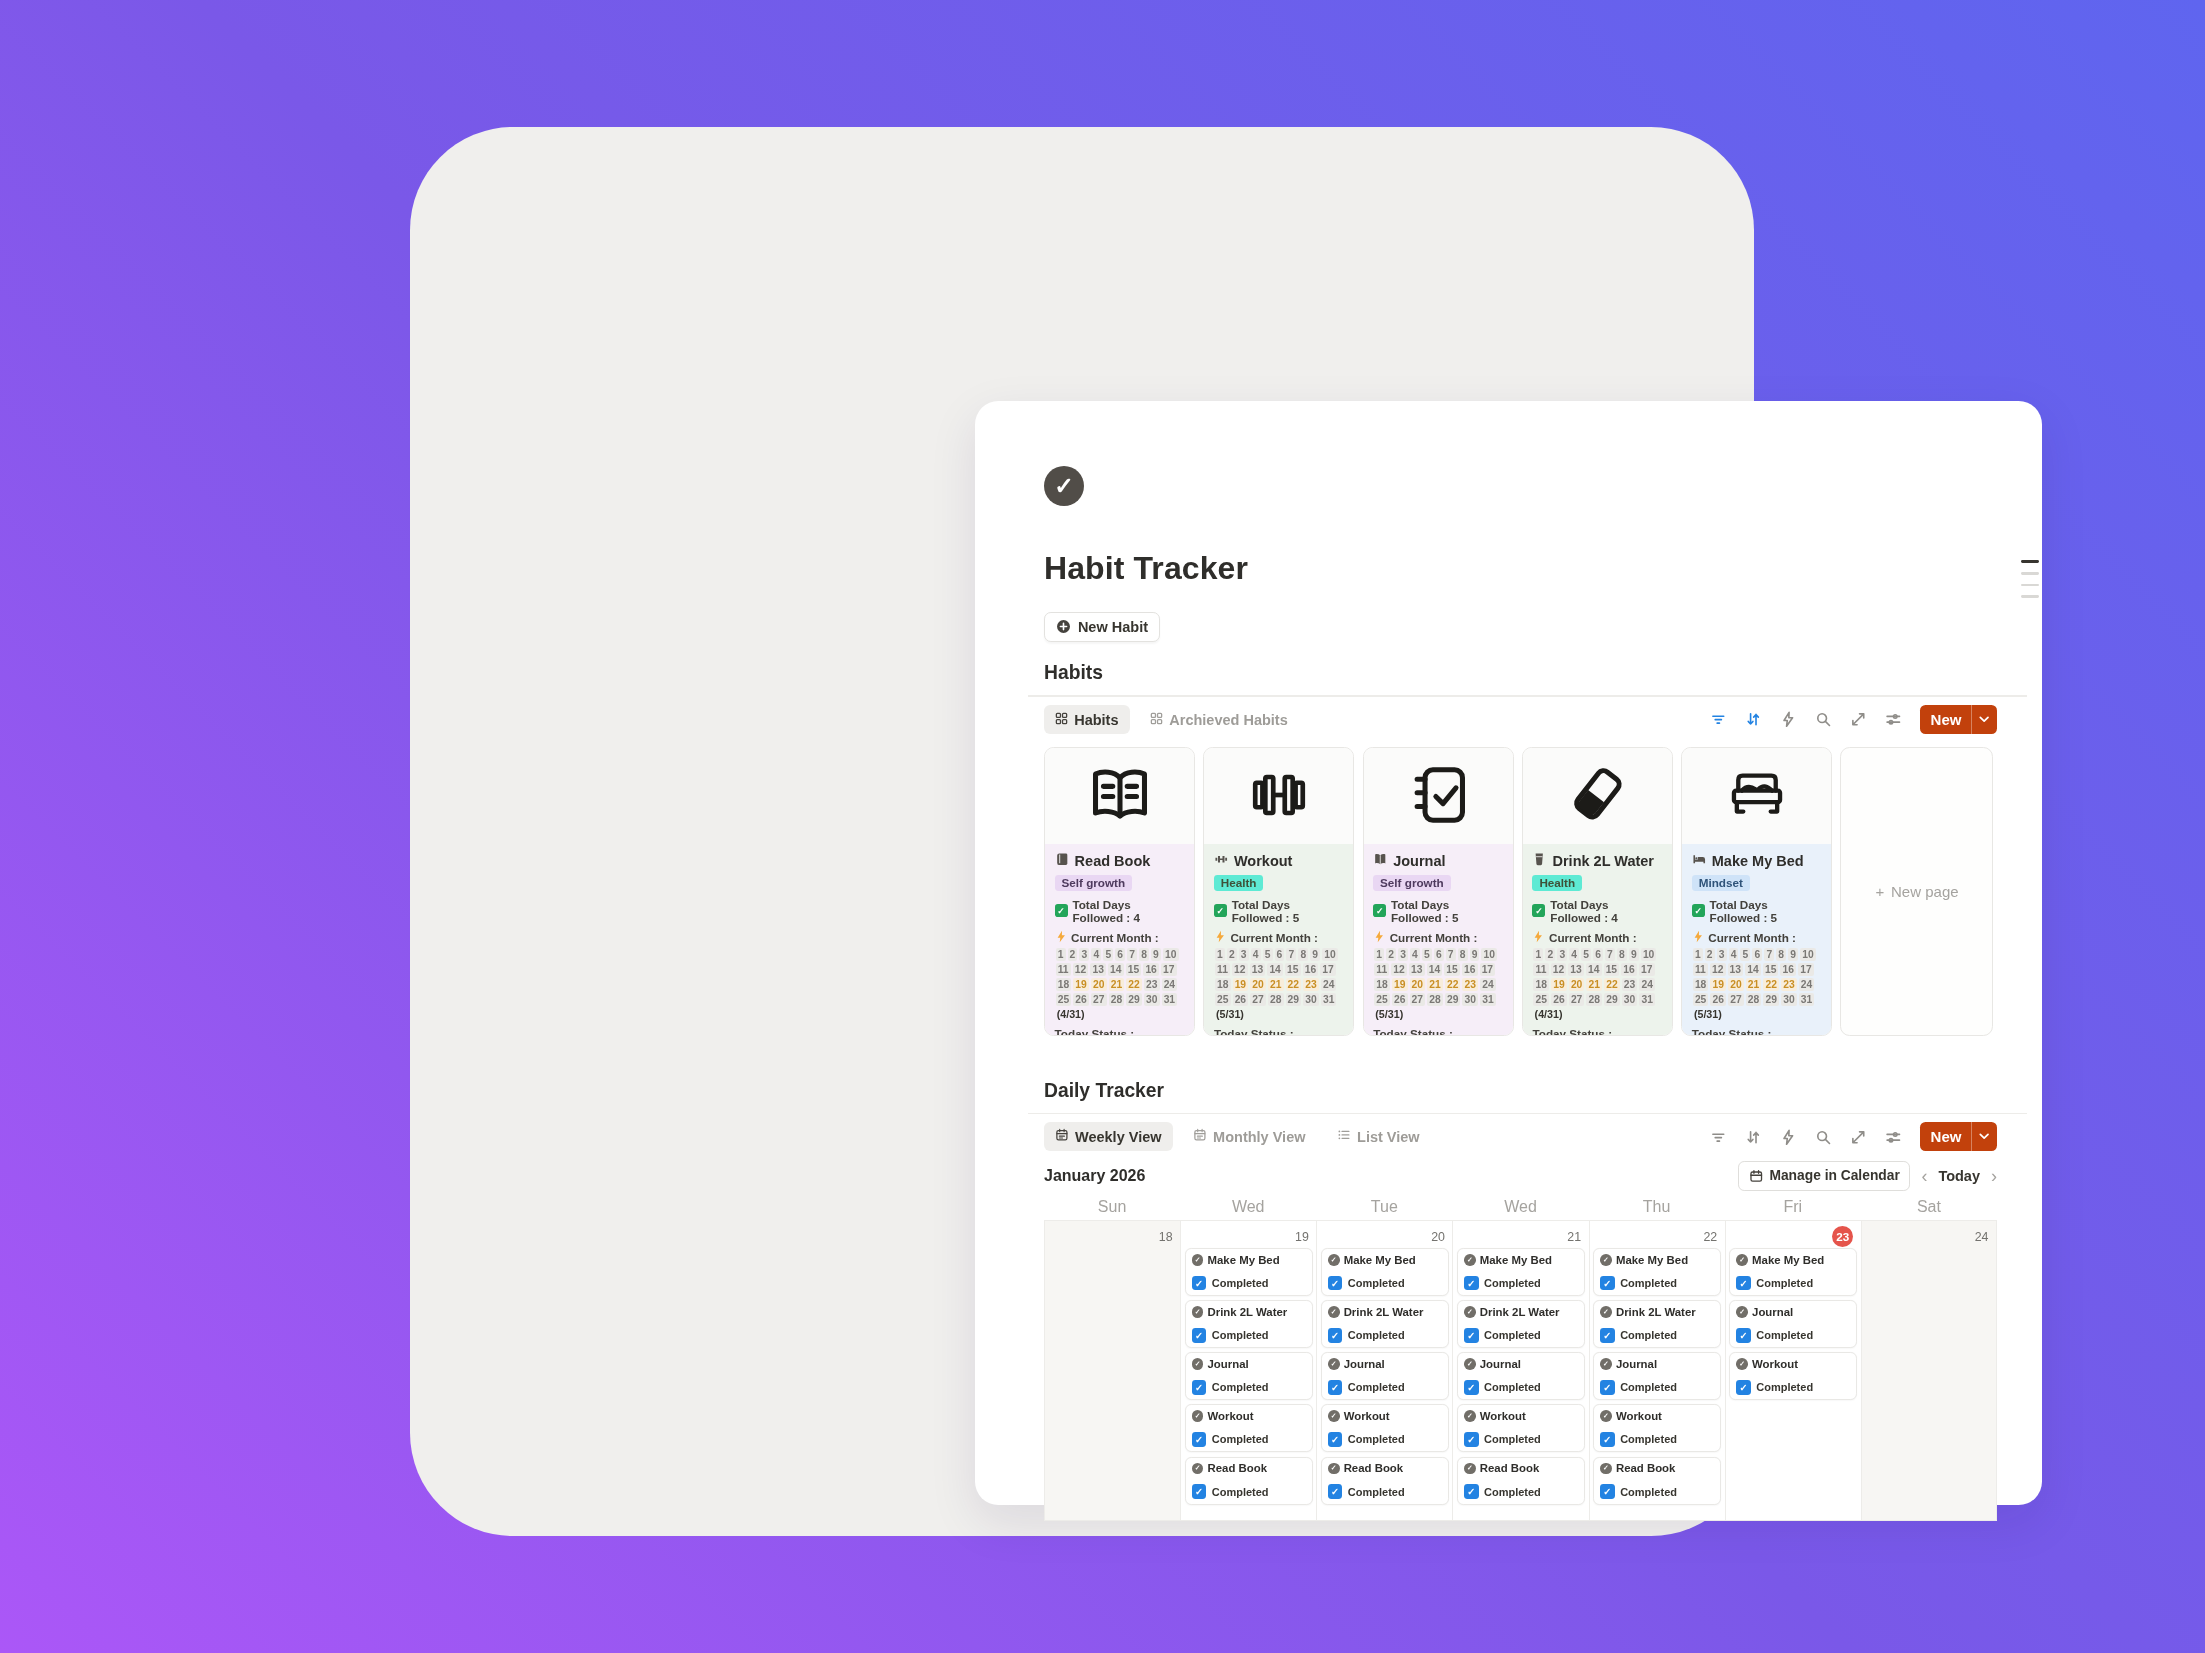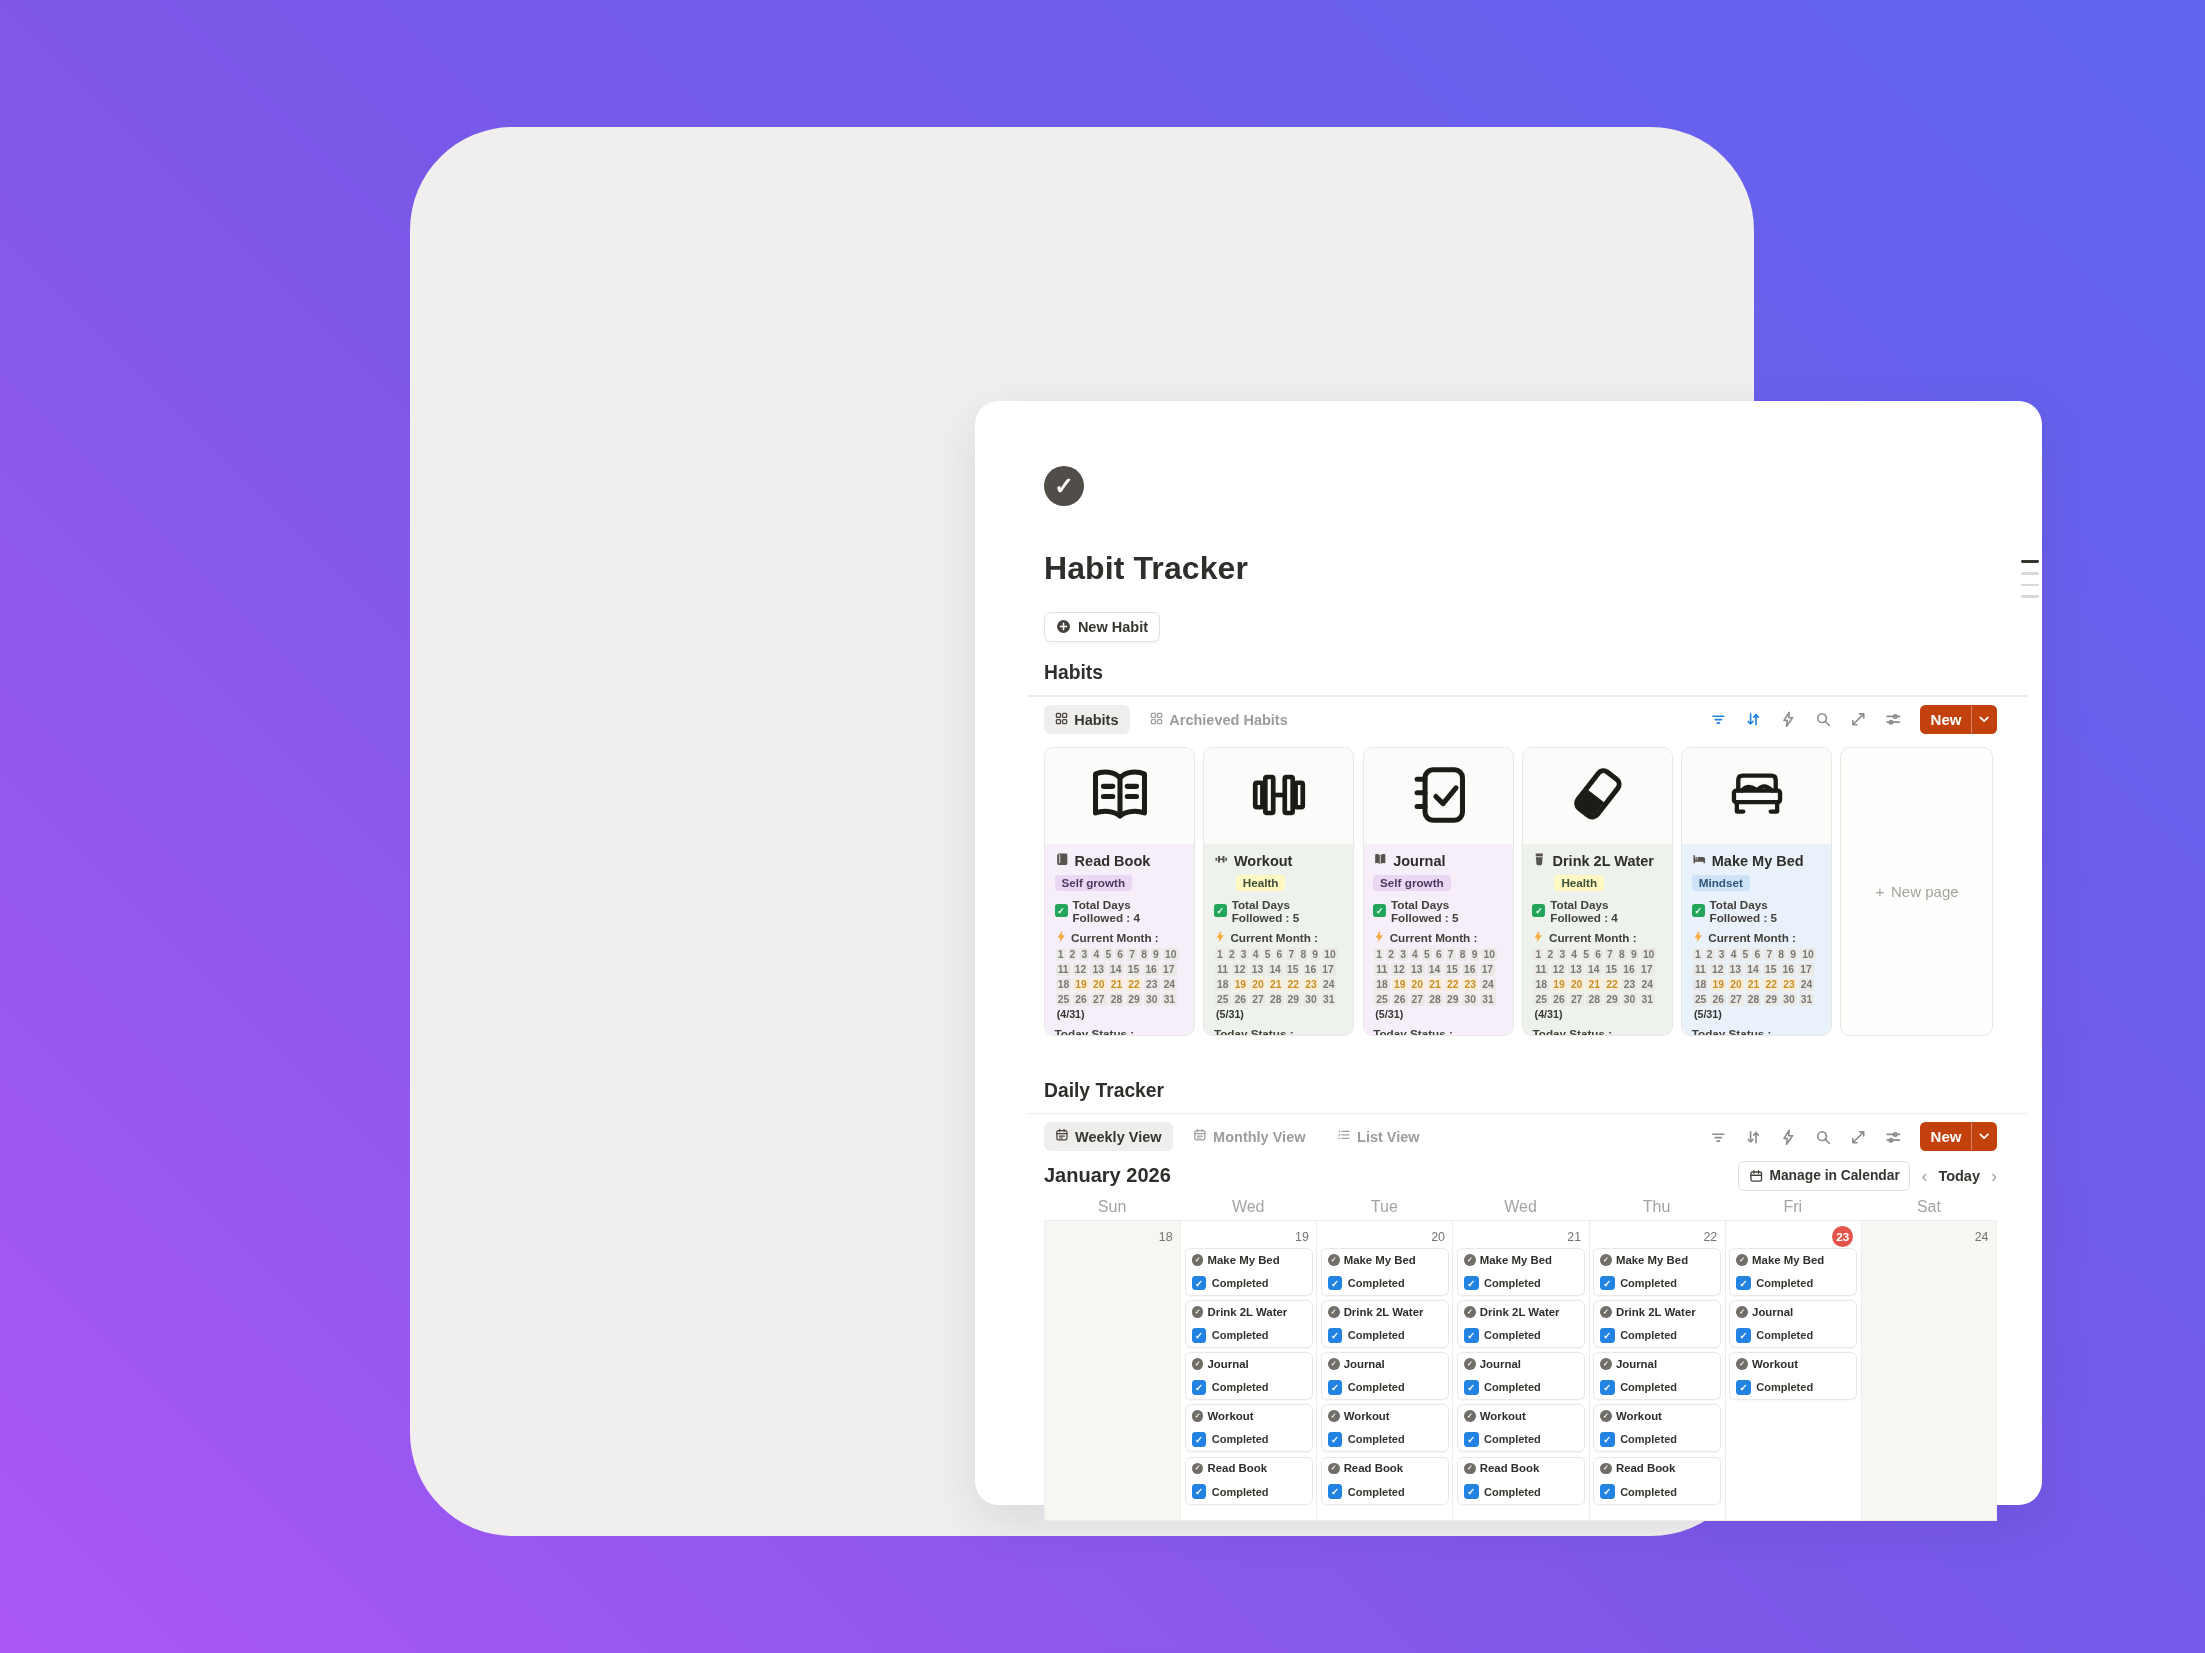--- a/index.html
+++ b/index.html
@@ -35,35 +35,35 @@
                  border-left:0.7px solid rgba(255,255,255,.35);}
   
   .cards-row{margin-top:11px;display:flex;gap:8.3px;}
   .hcard{width:151px;height:289px;border:1.4px solid #E8E7E4;border-radius:9.6px;overflow:hidden;
          box-sizing:border-box;background:#fff;display:flex;flex-direction:column;}
   .hcard .icon-area{height:96px;flex:0 0 96px;background:#FBFBFA;display:flex;align-items:center;justify-content:center;}
   .hcard .body{flex:1;padding:8.3px 9.6px;}
   .tint-purple{background:#F6EEF8;} .tint-green{background:#EDF3EC;} .tint-blue{background:#E9F1FA;}
   .hc-title{display:flex;align-items:center;gap:5.5px;font-size:14.5px;font-weight:700;color:#2F2E2B;}
   .tag{display:inline-block;margin-top:5.5px;padding:1.4px 6.9px 2.1px;border-radius:3.4px;font-size:11.7px;font-weight:600;}
-  .tag-purple{background:#E9D7F3;color:#4E3A5E;} .tag-green{background:#fef9c3;color:#3E5138;margin-left:22px;} .tag-blue{background:#CFE3F8;color:#2F5379;}
+  .tag-purple{background:#E9D7F3;color:#4E3A5E;} .tag-green{background:#5eead4;color:#3E5138;} .tag-blue{background:#CFE3F8;color:#2F5379;}
   .hc-row{margin-top:6.2px;display:flex;align-items:center;gap:4.8px;font-size:11.7px;font-weight:600;color:#43413C;}
   .gcheck{display:inline-flex;align-items:center;justify-content:center;width:13px;height:13px;border-radius:2.8px;
           background:#23A55A;color:#fff;font-size:9px;font-weight:700;flex:0 0 13px;}
   .numgrid{margin-top:2.1px;display:flex;flex-wrap:wrap;width:132px;}
   .num{font-size:10.3px;font-weight:600;color:#7A7875;background:#EAE9E6;border-radius:2.1px;
        padding:0 2.1px;margin:1px;line-height:13px;}
   .num.hl{color:#C98F24;background:#F8EDDB;}
   .frac{font-size:10.7px;font-weight:700;color:#37352F;margin:1px 0 0 2.1px;line-height:13px;}
   .newpage-card{width:153px;height:289px;border:1.4px solid #E8E7E4;border-radius:9.6px;box-sizing:border-box;
                 background:#FEFEFD;display:flex;align-items:center;justify-content:center;gap:6.9px;
                 color:#A5A39F;font-size:15px;cursor:pointer;}
   
   .month-row{margin-top:8.3px;display:flex;align-items:center;}
-  .month-label{font-size:20px;font-weight:700;color:#2F2E2B;}
+  .month-label{font-size:16px;font-weight:700;color:#2F2E2B;}
   .month-right{margin-left:auto;display:flex;align-items:center;gap:11px;}
   .manage-btn{display:inline-flex;align-items:center;gap:6.2px;height:27.6px;padding:0 9.6px;border:1.4px solid #DFDEDB;
               border-radius:6.2px;background:#fff;font-size:13.8px;font-weight:600;color:#37352F;cursor:pointer;}
   .nav-chev{color:#A5A39F;font-size:18px;cursor:pointer;line-height:1;}
   .today-btn{font-size:14.5px;font-weight:600;color:#37352F;cursor:pointer;}
   .dayhdr{margin-top:6.9px;display:grid;grid-template-columns:repeat(7,1fr);}
   .dayhdr div{text-align:center;font-size:16px;color:#A5A39F;}
   .calgrid{margin-top:4.1px;display:grid;grid-template-columns:repeat(7,1fr);height:299px;
            border-top:1.4px solid #EDECE9;border-bottom:1.4px solid #EDECE9;}
   .cal-col{border-left:1.4px solid #EDECE9;padding:4.1px 3.4px;box-sizing:border-box;background:#fff;}

